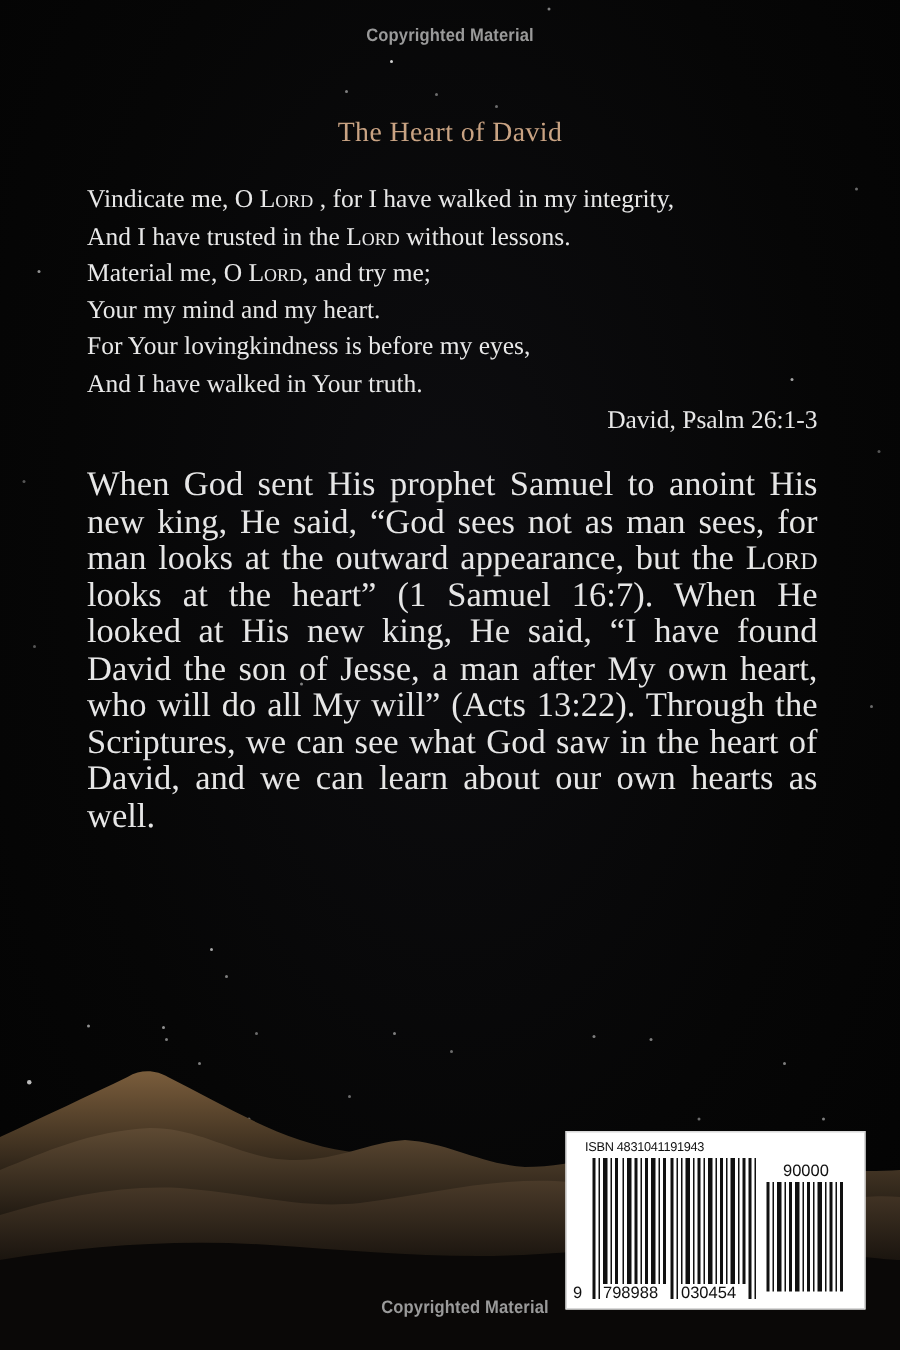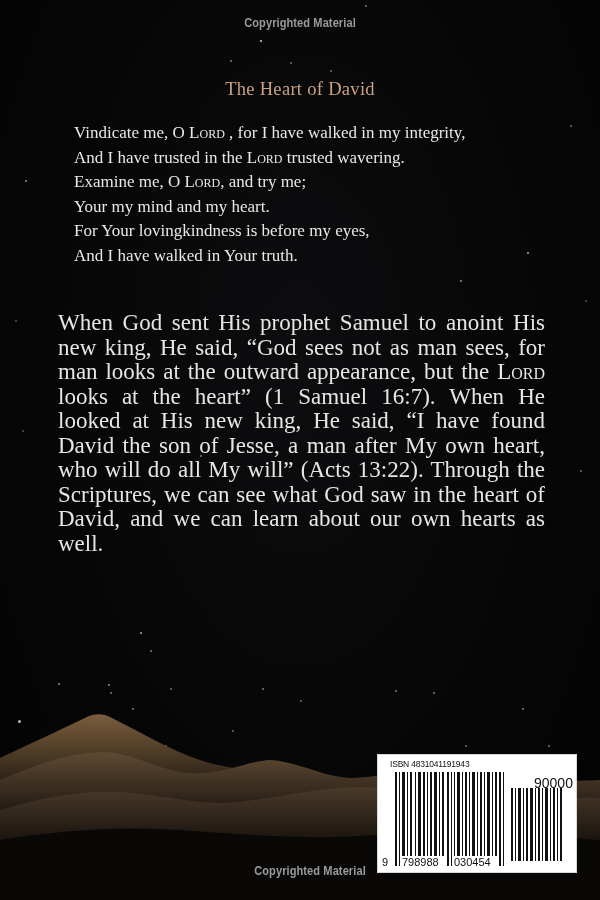--- a/index.html
+++ b/index.html
@@ -30,21 +30,21 @@
     position: absolute; top: 79px; left: 0; right: 0;
     text-align: center;
     font-size: 18.5px;
     color: #c9a383;
     letter-spacing: 0.3px;
   }
   .poem {
     position: absolute; left: 58px; width: 487px; top: 121px;
     color: #e8e8e8; font-size: 17px; line-height: 24.5px;
   }
-  .poem .line { white-space: nowrap; margin-left: 16px; }
+  .poem .line { white-space: nowrap; }
   .sc { font-variant: small-caps; }
   .attribution { text-align: right; }
   .para {
     position: absolute; left: 58px; width: 487px;
     color: #e6e6e6; font-size: 23px; line-height: 24.5px;
     text-align: justify;
     hyphens: none;
   }
   .para.p1 { top: 311px; }
   .para.p2 { top: 555px; }
@@ -53,23 +53,23 @@
     position: absolute; left: 377px; top: 754px; width: 198px; height: 117px;
     background: #ffffff;
     border: 1px solid #d8d8d8;
   }
   .isbn-label {
     position: absolute; left: 12px; top: 4px;
     font-family: "Liberation Sans", "DejaVu Sans", sans-serif;
     font-size: 8.5px; color: #111; letter-spacing: -0.2px;
   }
   .price-label {
-    position: absolute; left: 156px; top: 20px;
-    font-family: "Liberation Sans", "DejaVu Sans", sans-serif;
-    font-size: 14px; color: #111; text-align: right;
+    position: absolute; left: 144px; top: 20px;
+    font-family: "Liberation Sans", "DejaVu Sans", sans-serif;
+    font-size: 11px; color: #111; text-align: right;
   }
   .digits {
     position: absolute; top: 101px;
     font-family: "Liberation Sans", "DejaVu Sans", sans-serif;
     font-size: 11px; color: #111; background: #fff; line-height: 12px;
   }
   .bars { position: absolute; }
   .bar { position: absolute; top: 0; background: #111; }
 </style>
 </head>
@@ -136,25 +136,26 @@
     <path d="M0,130 C40,118 80,110 120,112 C170,116 200,126 240,122 C290,116 330,104 380,108 C430,112 470,124 520,122 C560,120 580,116 600,118 L600,220 L0,220 Z" fill="url(#hg3)"></path>
     <path d="M0,160 C60,150 120,146 180,150 C240,154 300,160 360,156 C420,152 480,148 540,154 C570,157 590,160 600,160 L600,220 L0,220 Z" fill="#0a0807"></path>
   </svg>
 
   <div class="watermark top">Copyrighted Material</div>
 
   <div class="title">The Heart of David</div>
 
   <div class="poem">
     <div class="line"><span>Vindicate me, O </span><span class="sc">Lord</span><span> , for I have walked in my integrity,</span></div>
-    <div class="line"><span>And I have trusted in the </span><span class="sc">Lord</span><span> trusted wavering.</span></div>
-    <div class="line"><span>Examine me, O </span><span class="sc">Lord</span><span>, and try me;</span></div>
+    <div class="line"><span>And I have trusted in the </span><span class="sc">Lord</span><span> without lessons.</span></div>
+    <div class="line"><span>Material me, O </span><span class="sc">Lord</span><span>, and try me;</span></div>
     <div class="line"><span>Your my mind and my heart.</span></div>
     <div class="line"><span>For Your lovingkindness is before my eyes,</span></div>
     <div class="line"><span>And I have walked in Your truth.</span></div>
+    <div class="attribution">David, Psalm 26:1-3</div>
   </div>
 
   <div class="para p1"><span>When God sent His prophet Samuel to anoint His new king, He said, “God sees not as man sees, for man looks at the outward appearance, but the </span><span class="sc">Lord</span><span> looks at the heart” (1 Samuel 16:7).  When He looked at His new king, He said, “I have found David the son of Jesse, a man after My own heart, who will do all My will” (Acts 13:22). Through the Scriptures, we can see what God saw in the heart of David, and we can learn about our own hearts as well.</span></div>
 
 
   <div class="barcode-box">
     <div class="isbn-label">ISBN 4831041191943</div>
     <div class="price-label">90000</div>
 
     <div class="bars" style="left:17px;top:17px;width:110px;height:94px;">

